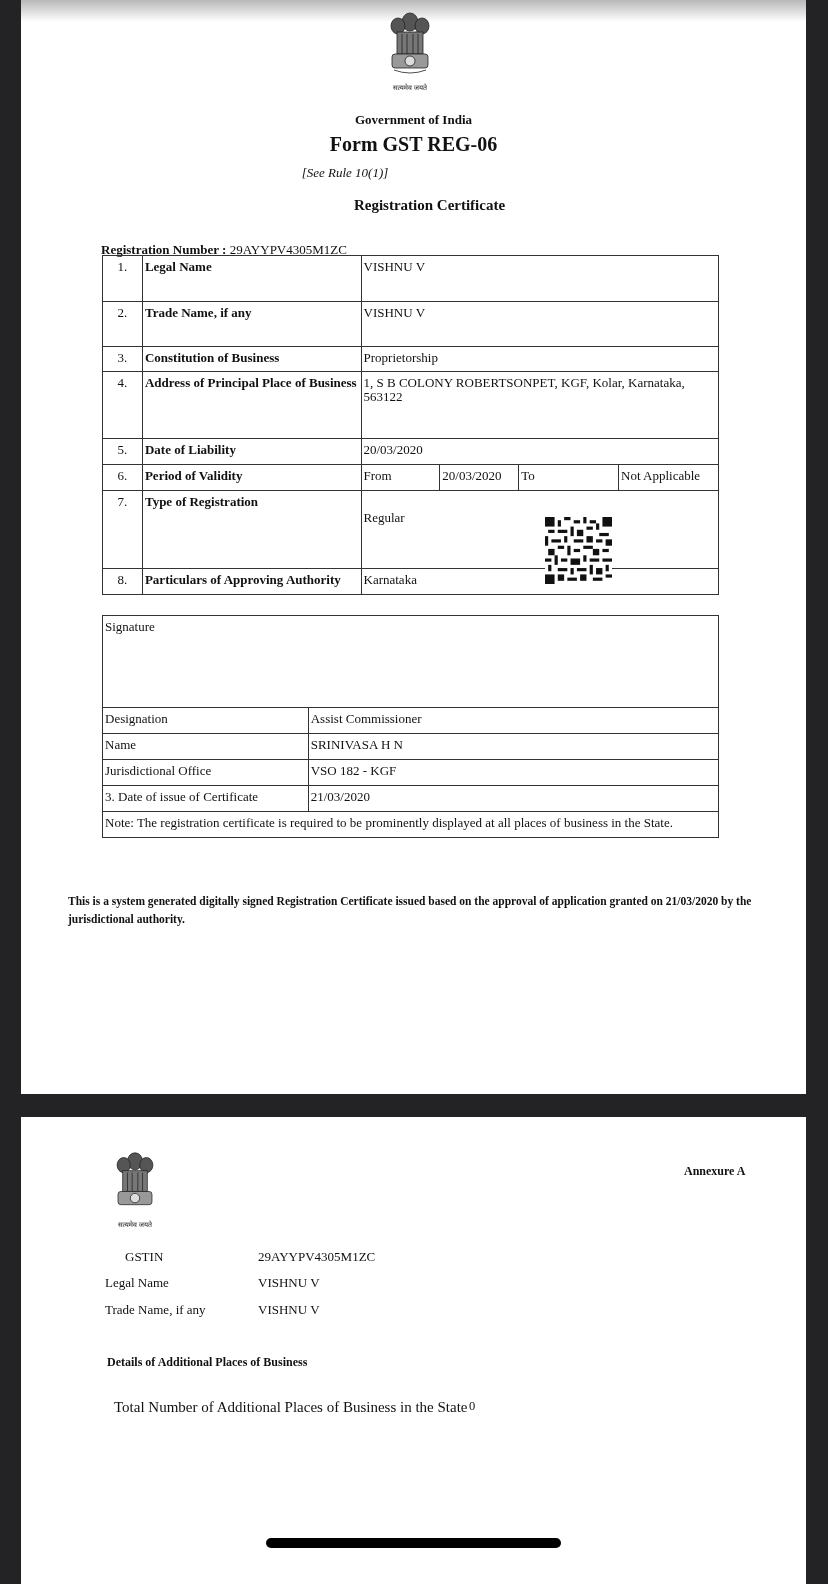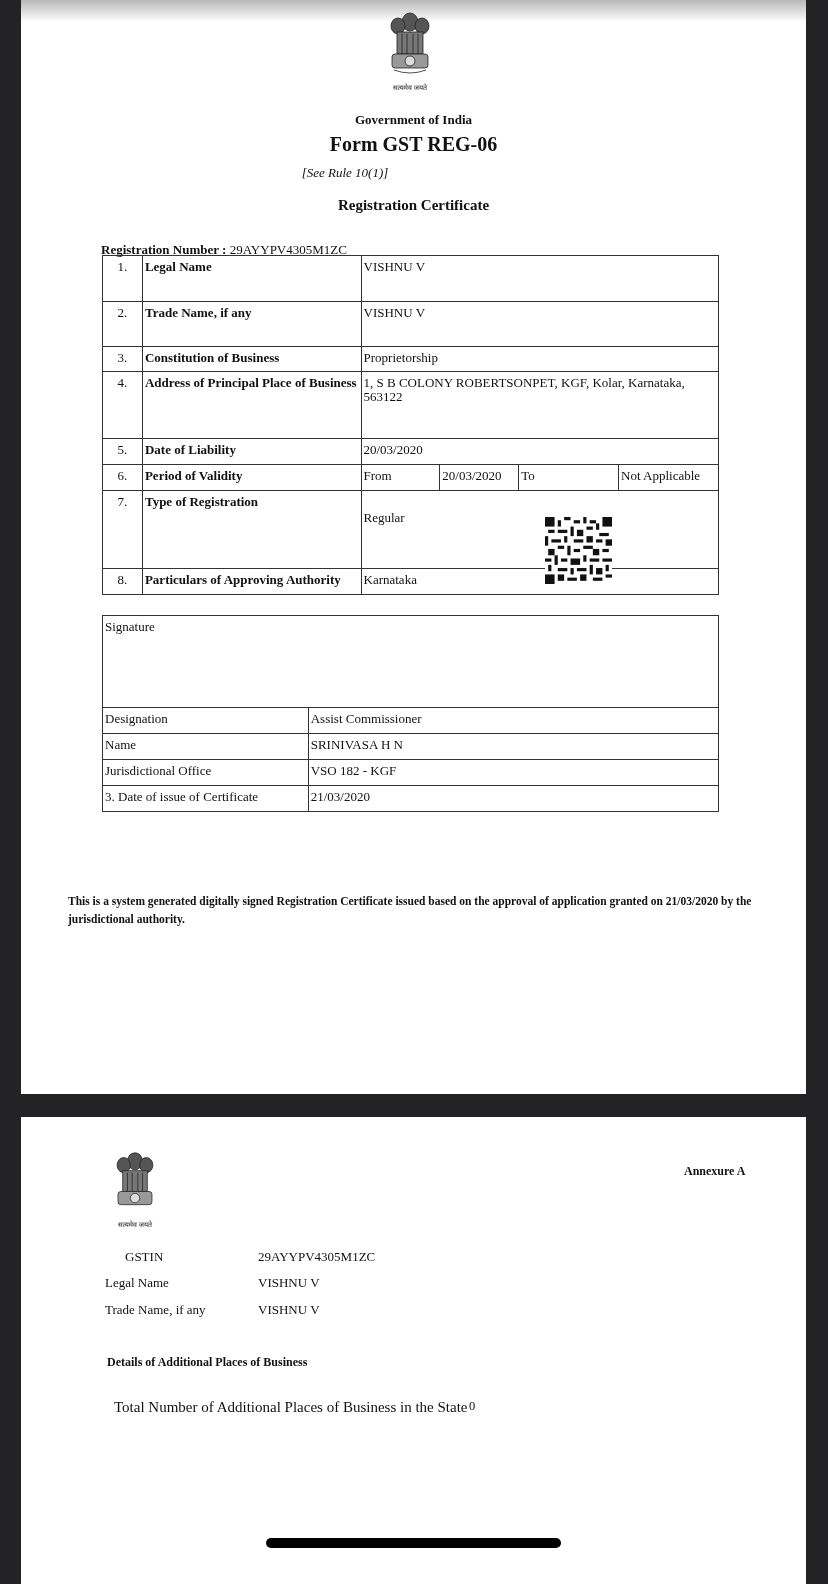--- a/index.html
+++ b/index.html
@@ -42,21 +42,21 @@
         <circle cx="25" cy="51" r="5" fill="#ddd"></circle>
         <path d="M9 60 Q25 66 41 60" fill="none"></path>
       </g>
     </svg>
     <div class="center" style="font-size:7px; margin-top:-1px; width:50px;">सत्यमेव जयते</div>
   </div>
 
   <div class="abs center b" style="left:0; width:785px; top:112px; font-size:13px;">Government of India</div>
   <div class="abs center b" style="left:0; width:785px; top:133px; font-size:20px;">Form GST REG-06</div>
   <div class="abs center" style="left:0; width:648px; top:154px; font-size:13px; font-style:italic;margin-top:11px;">[See Rule 10(1)]</div>
-  <div class="abs center b" style="left:0; width:785px; top:197px; font-size:15px;">Registration Certificate</div>
+  <div class="abs center b" style="left:16px; width:785px; top:197px; font-size:15px;">Registration Certificate</div>
 
   <div class="abs" style="left:80px; top:242px; font-size:13px;">
     <span class="b">Registration Number :</span>
     <span>29AYYPV4305M1ZC</span>
   </div>
 
   <table class="main">
     <colgroup>
         <col style="width:40px">
         <col style="width:219px">
@@ -184,20 +184,23 @@
       <td>SRINIVASA H N</td>
     </tr>
     <tr style="height:26px">
       <td>Jurisdictional Office</td>
       <td>VSO 182 - KGF</td>
     </tr>
     <tr style="height:26px">
       <td>3. Date of issue of Certificate</td>
       <td>21/03/2020</td>
     </tr>
+    <tr style="height:26px">
+      <td colspan="2">Note: The registration certificate is required to be prominently displayed at all places of business in the State.</td>
+    </tr>
   </tbody>
     </table>
 
   <div class="abs b" style="left:47px; top:892px; width:690px; font-size:11.5px; line-height:18px;font-family:Liberation Serif, serif;">This is a system generated digitally signed Registration Certificate issued based on the approval of application granted on 21/03/2020 by the jurisdictional authority.</div>
 </div>
 
 <div class="page" id="page2">
   <div class="emblem" style="left:90px; top:33px; width:48px; height:80px;">
     <svg width="48" height="66" viewBox="0 0 50 70">
       <g fill="#555" stroke="#222" stroke-width="0.8">

